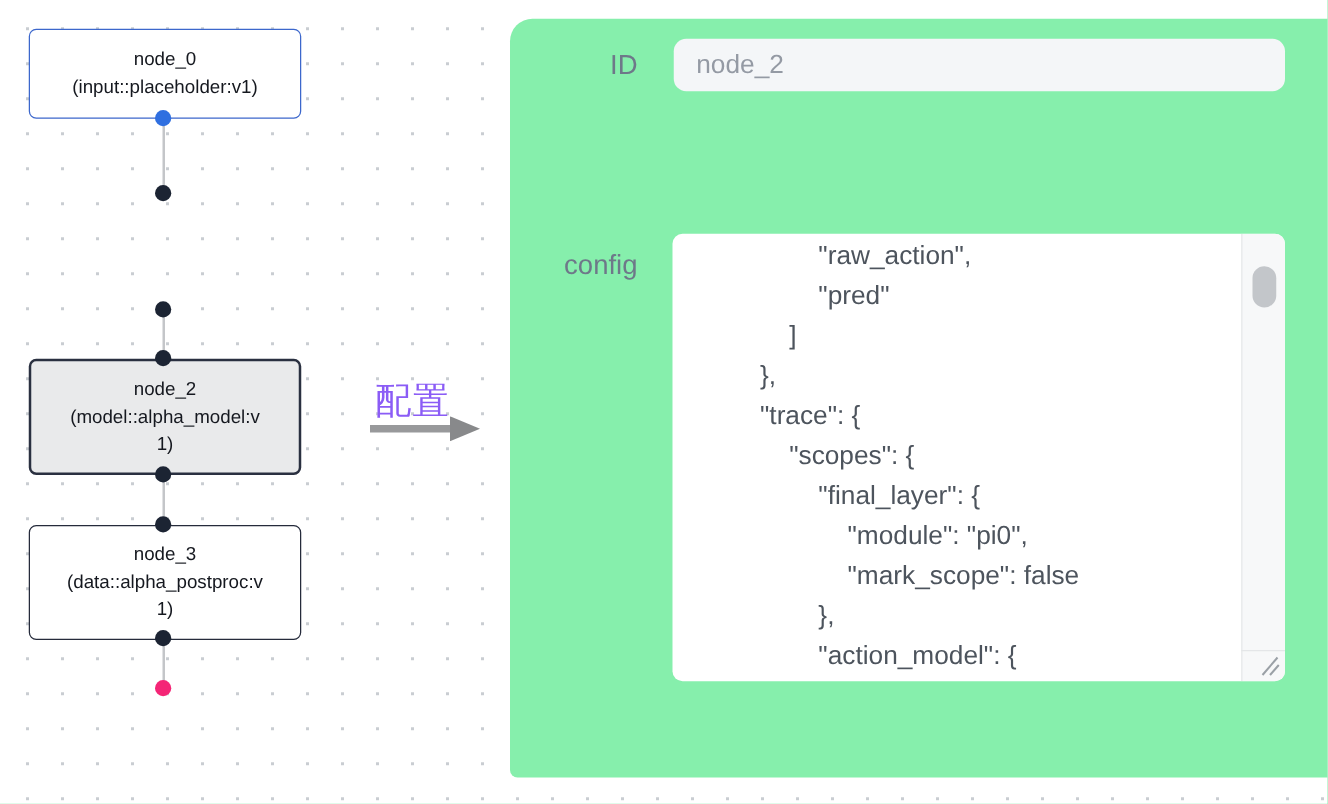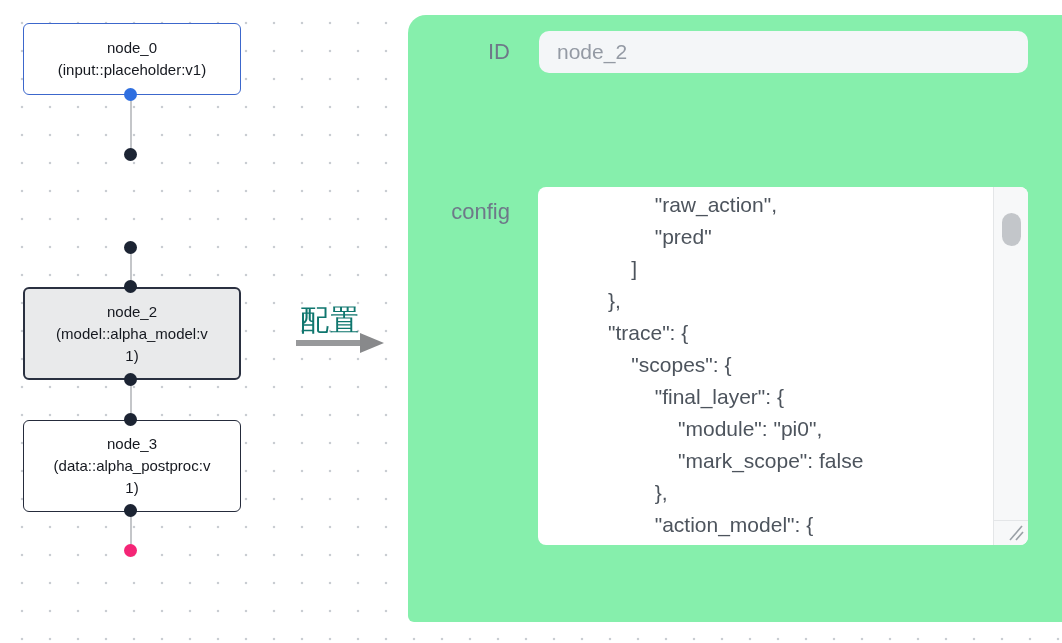--- a/index.html
+++ b/index.html
@@ -32,21 +32,21 @@
   .port {
     position:absolute; left:124px; width:13px; height:13px; border-radius:50%;
     background:#1c2433; z-index:3;
   }
   .port-blue { background:#2f6fe0; }
   .port-pink { background:#f42576; }
 
   
   .trans-label {
     position:absolute; left:288px; top:301px; width:84px;
-    text-align:center; font-size:29px; color:#0f766e; letter-spacing:1px;
+    text-align:center; font-size:29px; color:#8b5cf6; letter-spacing:1px;
   }
   .trans-arrow { position:absolute; left:296px; top:333px; }
 
   
   .panel {
     position:absolute; left:408px; top:15px; width:768px; height:607px;
     background:#86efac; border-radius:18px 18px 6px 6px; overflow:hidden; z-index:4;
   }
   .flabel {
     position:absolute; left:0; width:102px; height:42px; line-height:42px;

